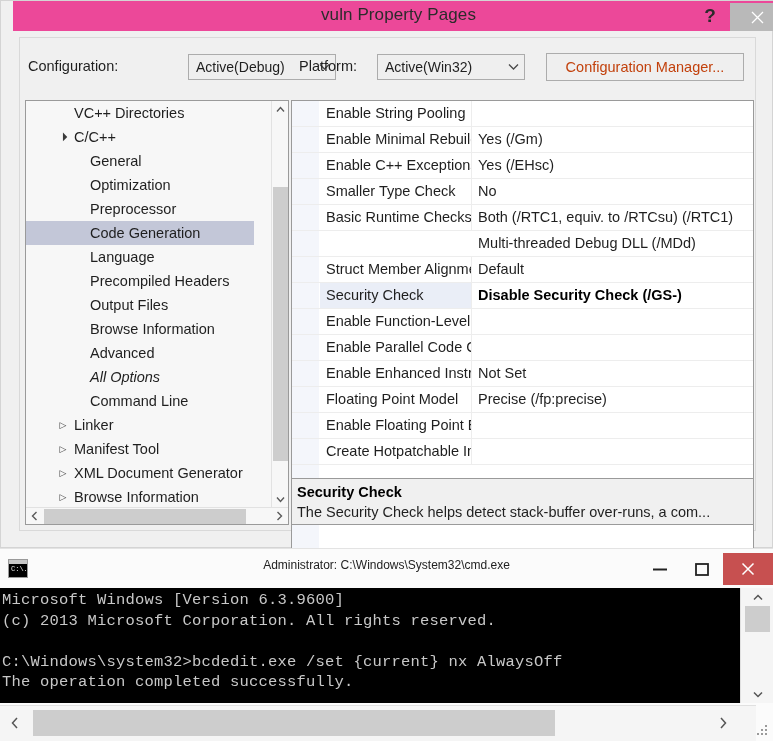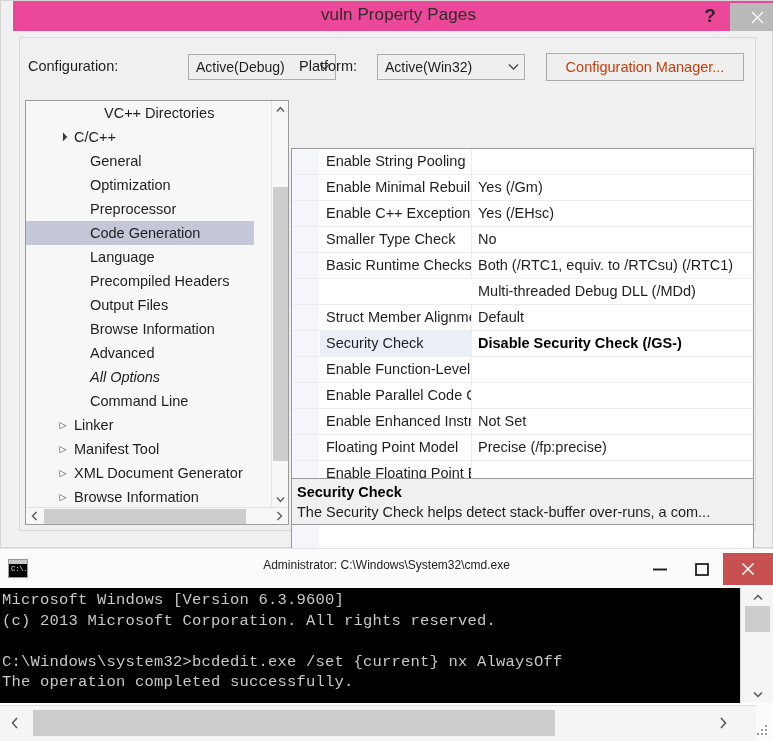--- a/index.html
+++ b/index.html
@@ -183,21 +183,20 @@
 
   
   #grid-panel {
     position: absolute;
     left: 271px; top: 62px;
     width: 463px; height: 480px;
     background: #ffffff;
     border: 1px solid #9a9a9a;
     box-sizing: border-box;
     overflow: hidden;
-    margin-top: 48px;
   }
   #grid-gutter {
     position: absolute;
     left: 0; top: 0;
     width: 28px; height: 100%;
     background: #f4f6fb;
     border-right: 1px solid #ffffff;
     box-sizing: border-box;
   }
   #grid-rows {
@@ -421,21 +420,21 @@
             <path d="M1 1.5 L5.5 6 L10 1.5" stroke="#4a4a4a" stroke-width="1.3" fill="none"></path>
           </svg>
       </span>
     </div>
 
     <div class="btn" style="left:526px; top:15px; width:198px;">Configuration Manager...</div>
 
     <div id="tree-panel">
       <div id="tree-list">
           <div class="tree-row">
-            <span class="tlabel" style="left: 48px; margin-left: 30px;">VC++ Directories</span>
+            <span class="tlabel" style="left: 48px;">VC++ Directories</span>
           </div>
           <div class="tree-row">
             <span class="tw" style="left: 30px; transform: rotate(-45deg); font-size: 8px;">◢</span>
             <span class="tlabel" style="left: 48px;">C/C++</span>
           </div>
           <div class="tree-row">
             <span class="tlabel" style="left: 64px;">General</span>
           </div>
           <div class="tree-row">
             <span class="tlabel" style="left: 64px;">Optimization</span>

